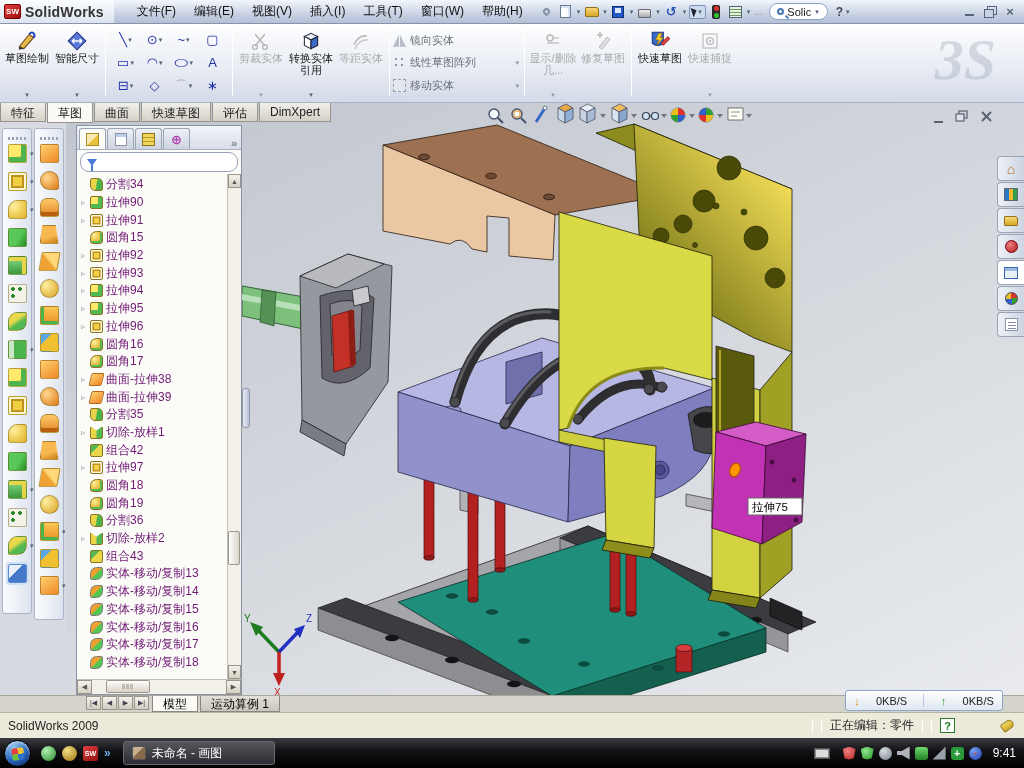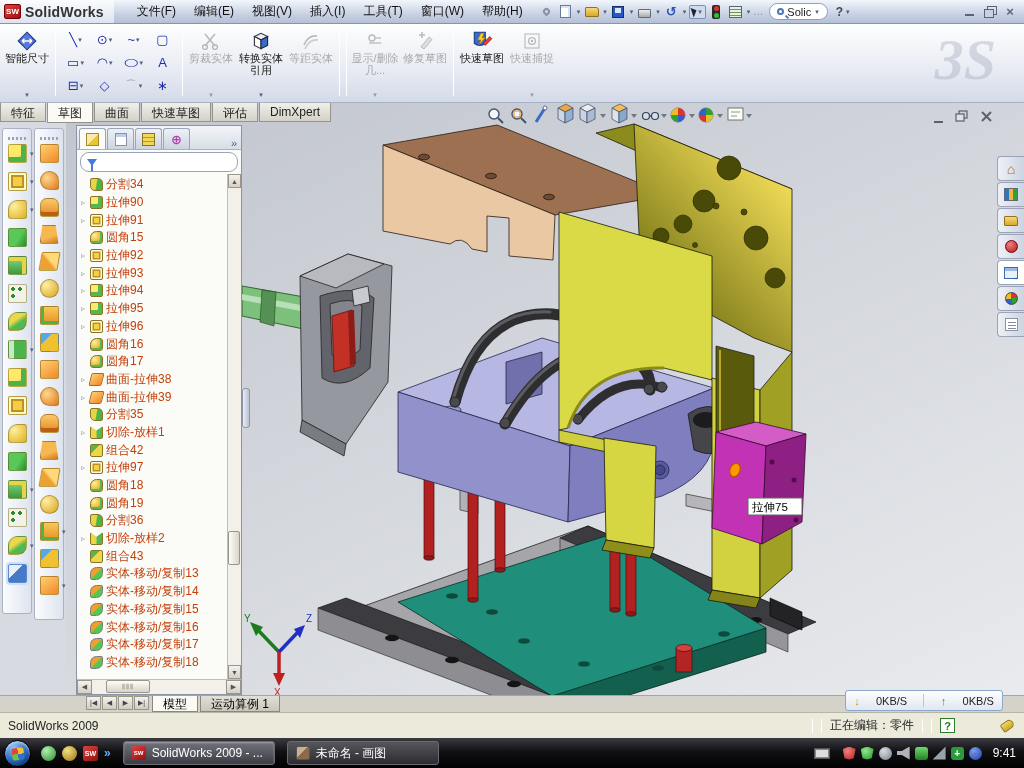--- a/index.html
+++ b/index.html
@@ -131,21 +131,21 @@
   .fpt-i3 { width:13px; height:13px; background:repeating-linear-gradient(#f0d75a 0 3px,#b89a2a 3px 4px); border:1px solid #8a7420; }
   .fpt-i4 { font-size:13px; color:#b040b0; font-weight:bold; line-height:13px; }
   .fp-filter { height:20px; margin:2px 3px; border:1px solid #9aa4b8; border-radius:9px; background:#fff;
     display:flex; align-items:center; padding-left:6px; gap:4px; }
   .funnel { width:0; height:0; border-left:5px solid transparent; border-right:5px solid transparent; border-top:7px solid #4a7ad8; position:relative; }
   .funnel::after { content:""; position:absolute; left:-1px; top:-1px; width:2px; height:6px; background:#4a7ad8; }
   .fp-body { flex:1; display:flex; overflow:hidden; }
   .tree { flex:1; padding:2px 0 0 2px; }
   .trow { height:17.7px; display:flex; align-items:center; gap:3px; white-space:nowrap; }
   .tarr { width:8px; font-size:8px; color:#8a93a4; text-align:center; flex:0 0 8px; }
-  .tlab { font-size:12px; color:#c2410c; }
+  .tlab { font-size:12px; color:#701a75; }
   .ti { width:13px; height:13px; flex:0 0 13px; border:1px solid #8a7420; border-radius:2px; }
   .ti-split { background:linear-gradient(100deg,#e8d44a 45%,#4ab44a 55%); border-radius:2px 5px 2px 5px; }
   .ti-extrude { background:linear-gradient(145deg,#ffe86a 55%,#e0b830); box-shadow:inset -4px -4px 0 #52b852; }
   .ti-extrude-b { background:#f2d243; box-shadow:inset 0 0 0 1.5px #fffbe0,inset 0 0 0 3px #c09020; }
   .ti-fillet { background:radial-gradient(circle at 30% 30%,#fff0a0,#e0b020 70%); border-radius:50% 3px 3px 3px; box-shadow:inset -2px -2px 0 #58b858; }
   .ti-surface { background:linear-gradient(135deg,#ffd070,#f08828); transform:skewX(-14deg); border-color:#b06818; }
   .ti-loftcut { background:linear-gradient(90deg,#ead84a 40%,#52b852 60%); clip-path:polygon(0 0,50% 35%,100% 0,100% 100%,0 100%); }
   .ti-combine { background:linear-gradient(135deg,#52b852 40%,#ead84a 40%); }
   .ti-movecopy { background:linear-gradient(135deg,#f0a030 45%,#52c852 55%); border-radius:50% 2px 50% 2px; border-color:#7a7a7a; }
   .vscroll { width:14px; background:#f2f0e8; border-left:1px solid #c2beb2; display:flex; flex-direction:column; }
@@ -305,20 +305,31 @@
       <span class="wb wb-min"></span>
       <span class="wb wb-res"></span>
       <span class="wb wb-close">×</span>
     </div>
   </div>
 
   <div class="cmdbar">
     <div class="cmb">
       <div class="cmb-icon">
         <svg width="22" height="22" viewBox="0 0 20 20">
+            <path d="M3 15 L12 4 L16 7 L7 17 Z" fill="#e8b84a" stroke="#6a4a20"></path>
+            <path d="M3 15 L7 17 L2.5 18 Z" fill="#333"></path>
+            <path d="M12 4 C14 0.5 18.5 3 16 7" fill="none" stroke="#2244bb" stroke-width="1.8"></path>
+          </svg>
+      </div>
+      <div class="cmb-label">草图绘制</div>
+      <div class="cmb-arrow">▾</div>
+    </div>
+    <div class="cmb">
+      <div class="cmb-icon">
+        <svg width="22" height="22" viewBox="0 0 20 20">
             <path d="M10 2 L18 10 L10 18 L2 10 Z" fill="#5a78d8" stroke="#223a88"></path>
             <path d="M5.5 10 H14.5 M5.5 10 l2.2 -2 M5.5 10 l2.2 2 M14.5 10 l-2.2 -2 M14.5 10 l-2.2 2" stroke="#fff" stroke-width="1.2" fill="none"></path>
           </svg>
       </div>
       <div class="cmb-label">智能尺寸</div>
       <div class="cmb-arrow">▾</div>
     </div>
     <div class="cm-sep"></div>
     <div class="sketch-grid">
       <div class="sg-row">
@@ -398,20 +409,36 @@
     <div class="cmb dis">
       <div class="cmb-icon">
         <svg width="20" height="20" viewBox="0 0 20 20">
             <path d="M3 14 Q7 4 16 5" fill="none" stroke="#888" stroke-width="1.6"></path>
             <path d="M4 18 Q8 8 17 9" fill="none" stroke="#aaa" stroke-width="1.6"></path>
           </svg>
       </div>
       <div class="cmb-label">等距实体</div>
     </div>
     <div class="cm-sep"></div>
+    <div class="cm-stack">
+      <div class="cm-srow">
+        <span class="mi mi-mirror"></span>
+        <span class="lbl">镜向实体</span>
+      </div>
+      <div class="cm-srow">
+        <span class="mi mi-pattern"></span>
+        <span class="lbl">线性草图阵列</span>
+        <span class="dd">▾</span>
+      </div>
+      <div class="cm-srow">
+        <span class="mi mi-move"></span>
+        <span class="lbl">移动实体</span>
+        <span class="dd">▾</span>
+      </div>
+    </div>
     <div class="cm-sep"></div>
     <div class="cmb dis">
       <div class="cmb-icon">
         <svg width="20" height="20" viewBox="0 0 20 20">
             <circle cx="7" cy="7" r="3" fill="none" stroke="#888" stroke-width="1.4"></circle>
             <path d="M10 7 H16 M4 12 H16" stroke="#999" stroke-width="1.4"></path>
           </svg>
       </div>
       <div class="cmb-label">显示/删除几...</div>
       <div class="cmb-arrow">▾</div>
@@ -981,24 +1008,20 @@
   <div class="taskbarx">
     <div class="orb">
         <span class="flag"></span>
       </div>
     <div class="ql">
       <span class="ql-g"></span>
       <span class="ql-y"></span>
       <span class="ql-sw">SW</span>
       <span class="ql-chev">»</span>
     </div>
-    <div class="tbtn active">
-      <span class="tb-sw">SW</span>
-      <span>SolidWorks 2009 - ...</span>
-    </div>
     <div class="tbtn">
       <span class="tb-paint"></span>
       <span>未命名 - 画图</span>
     </div>
     <div class="tray">
       <span class="kbd-icon"></span>
       <span class="tri shield tri-red"></span>
       <span class="tri shield tri-grn"></span>
       <span class="tri tri-gry"></span>
       <span class="tri tri-spk"></span>

